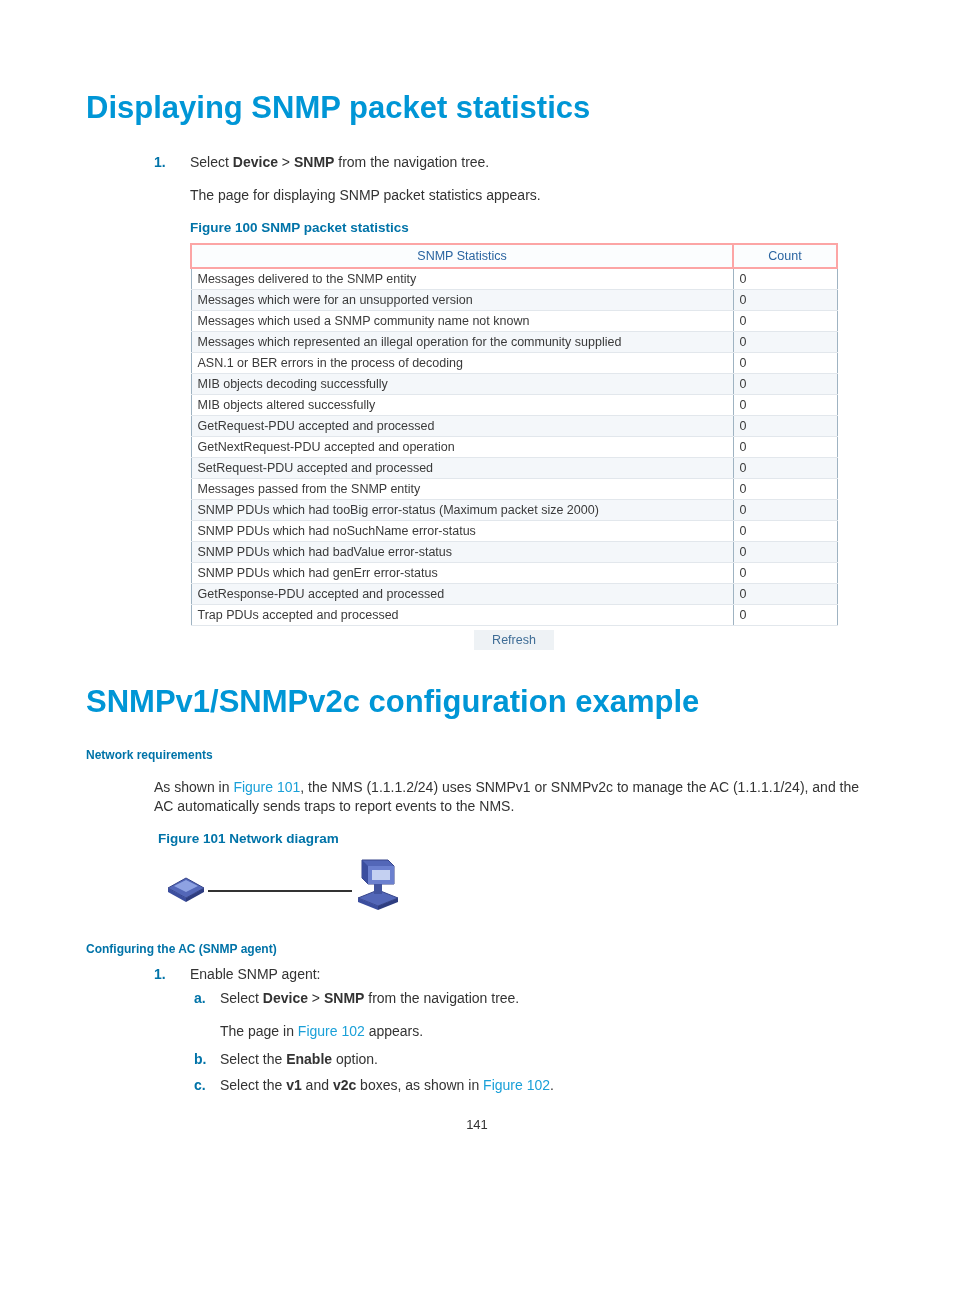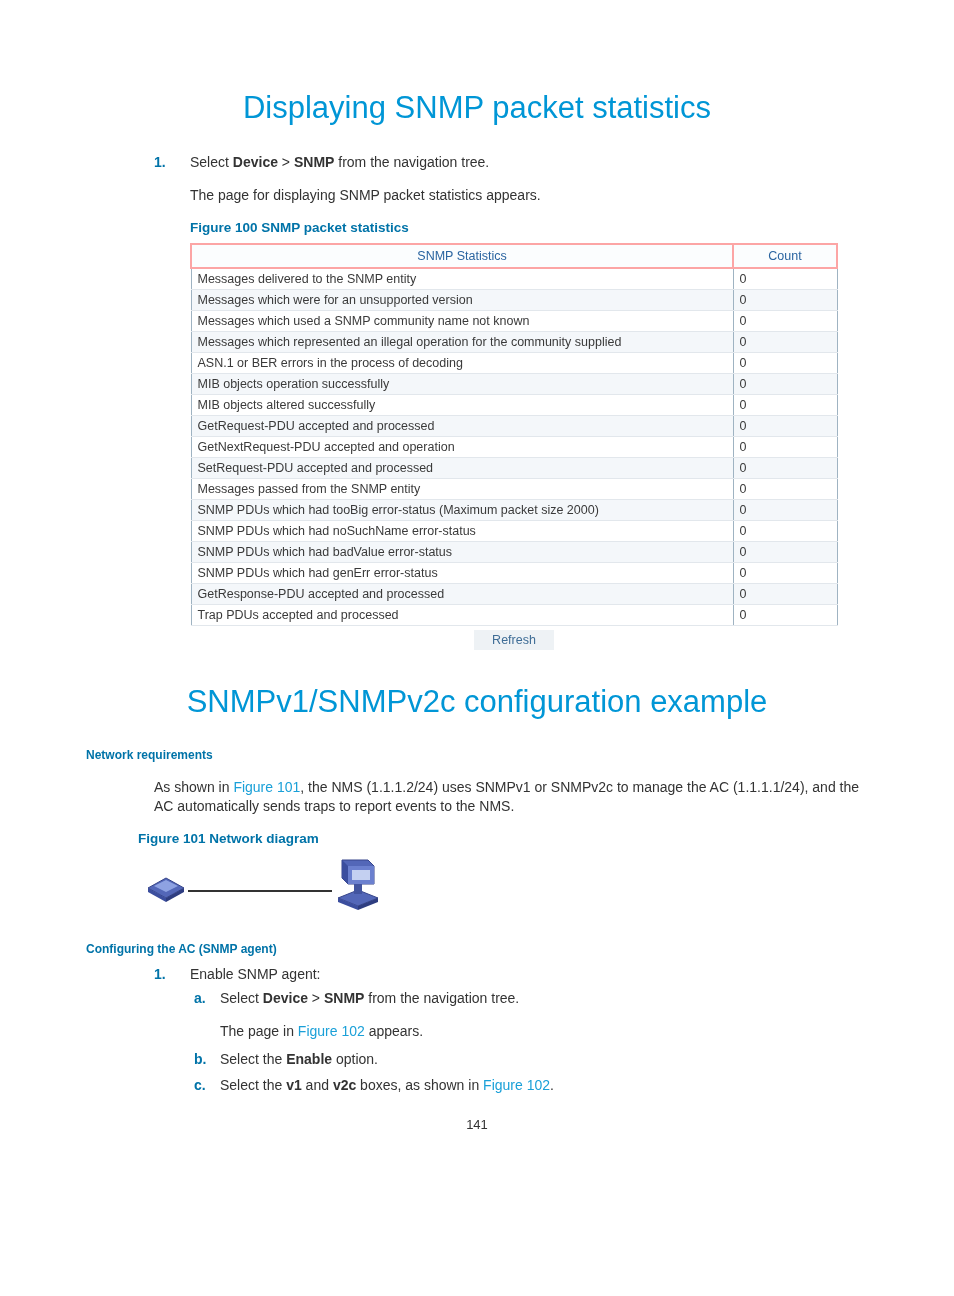--- a/index.html
+++ b/index.html
@@ -10,25 +10,24 @@
     padding: 0;
     background: #fff;
   }
   .page {
     width: 954px;
     box-sizing: border-box;
     padding: 90px 86px 40px 86px;
   }
   h1 {
     font-family: Arial, Helvetica, sans-serif;
-    font-weight: 400;
+    font-weight: 700;
     color: #0096d6;
     font-size: 31px;
     margin: 0 0 28px 0;
-    text-align: center;
   }
   .body-indent {
     margin-left: 68px;
   }
   .step-line {
     position: relative;
     margin-bottom: 8px;
   }
   .step-num {
     position: absolute;
@@ -173,21 +172,21 @@
           </tr>
           <tr>
             <td>Messages which represented an illegal operation for the community supplied</td>
             <td class="count">0</td>
           </tr>
           <tr>
             <td>ASN.1 or BER errors in the process of decoding</td>
             <td class="count">0</td>
           </tr>
           <tr>
-            <td>MIB objects operation successfully</td>
+            <td>MIB objects decoding successfully</td>
             <td class="count">0</td>
           </tr>
           <tr>
             <td>MIB objects altered successfully</td>
             <td class="count">0</td>
           </tr>
           <tr>
             <td>GetRequest-PDU accepted and processed</td>
             <td class="count">0</td>
           </tr>
@@ -235,21 +234,21 @@
   </div>
 
   <h1 style="margin-top:34px;">SNMPv1/SNMPv2c configuration example</h1>
 
   <div class="subhead">Network requirements</div>
 
   <div class="para" style="margin-left:68px;">
     <span>As shown in </span><a href="#" class="link">Figure 101</a><span>, the NMS (1.1.1.2/24) uses SNMPv1 or SNMPv2c to manage the AC (1.1.1.1/24), and the AC automatically sends traps to report events to the NMS.</span>
   </div>
 
-  <div style="margin-left:52px;">
+  <div style="margin-left:72px;">
     <div class="caption">Figure 101 Network diagram</div>
     <div class="diagram">
       <svg class="diag-device" width="56" height="44" viewBox="0 0 56 44">
         <polygon points="10,28 28,18 46,28 28,38" fill="#5367b8" stroke="#36448a" stroke-width="1"></polygon>
         <polygon points="10,28 28,38 28,42 10,32" fill="#3b4e9e"></polygon>
         <polygon points="46,28 28,38 28,42 46,32" fill="#2e3d80"></polygon>
         <polygon points="16,26 28,20 40,26 28,32" fill="#8ea2e2"></polygon>
       </svg>
       <div class="diag-line"></div>
       <svg class="diag-server" width="54" height="60" viewBox="0 0 54 60">

